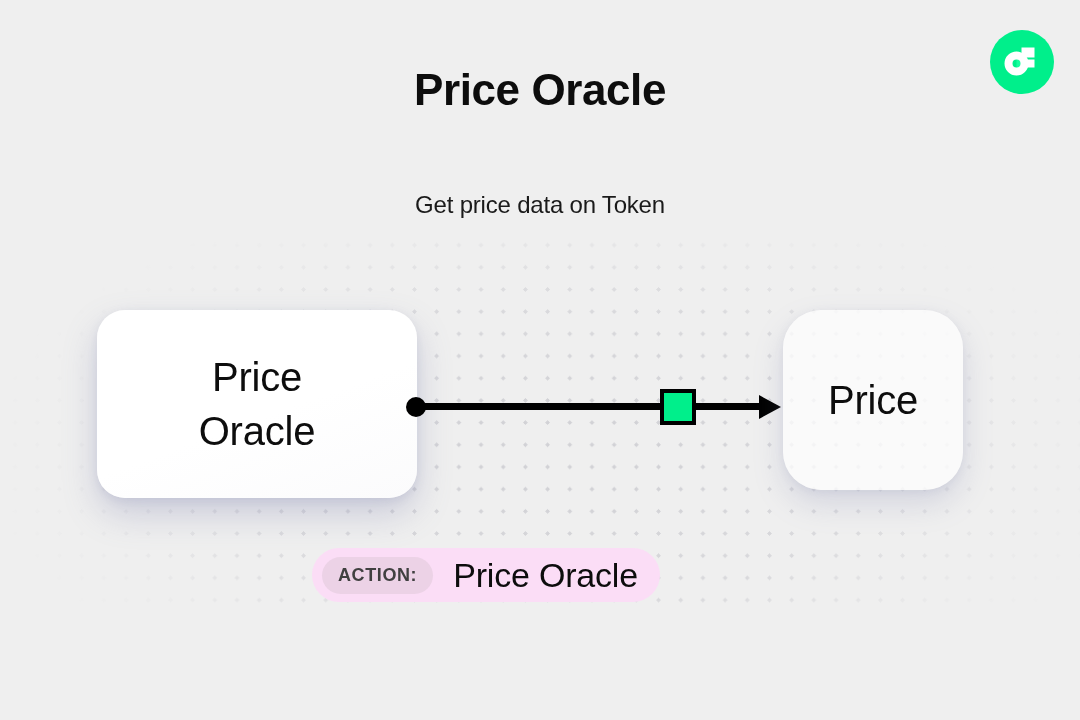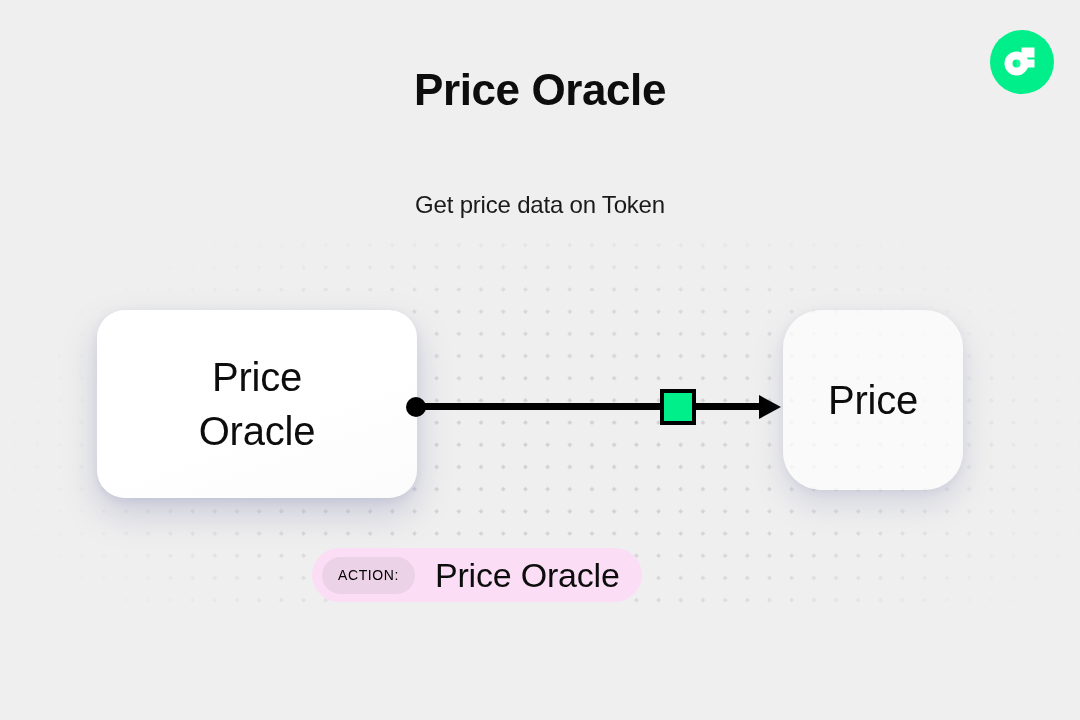--- a/index.html
+++ b/index.html
@@ -160,24 +160,24 @@
     align-items: center;
   }
   .action-badge-tag {
     height: 37px;
     padding: 0 16px;
     border-radius: 19px;
     background: #ecd2e6;
     display: flex;
     align-items: center;
     justify-content: center;
-    font-size: 14px;
-    font-weight: normal;
+    font-size: 18px;
+    font-weight: bold;
     letter-spacing: 0.6px;
-    color: #000000;
+    color: #404040;
   }
   .action-badge-value {
     margin-left: 20px;
     font-size: 34px;
     line-height: 38px;
     color: #0d0d0d;
     letter-spacing: -0.2px;
   }
 </style>
 </head>

